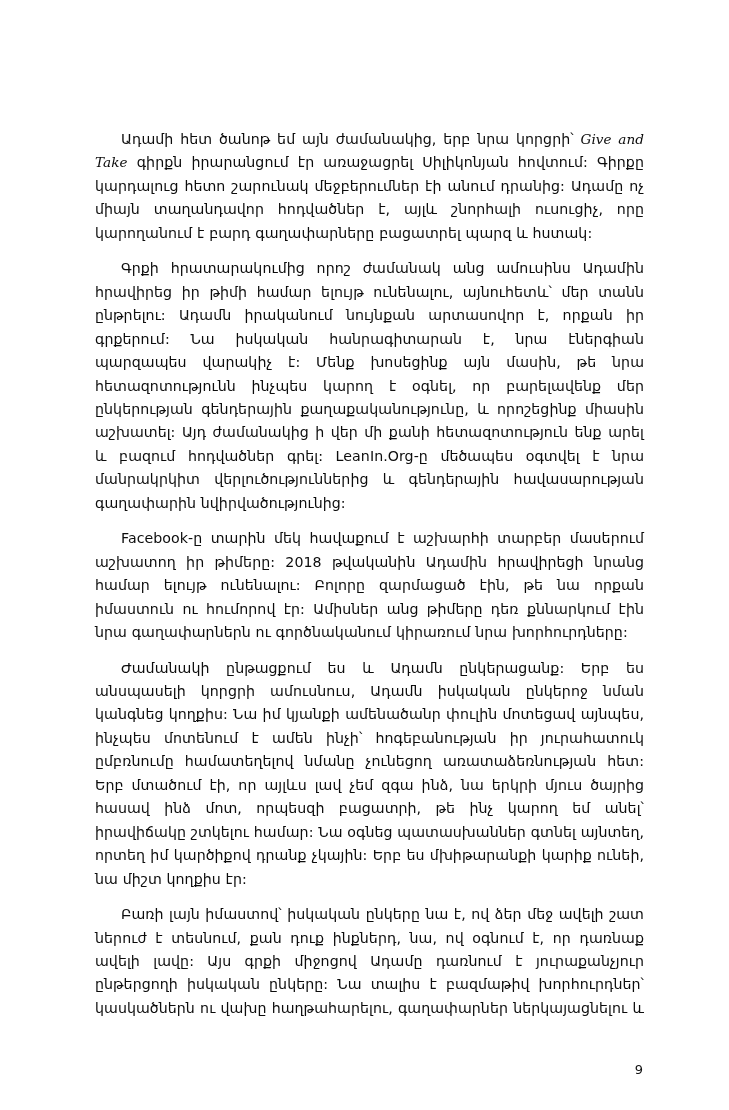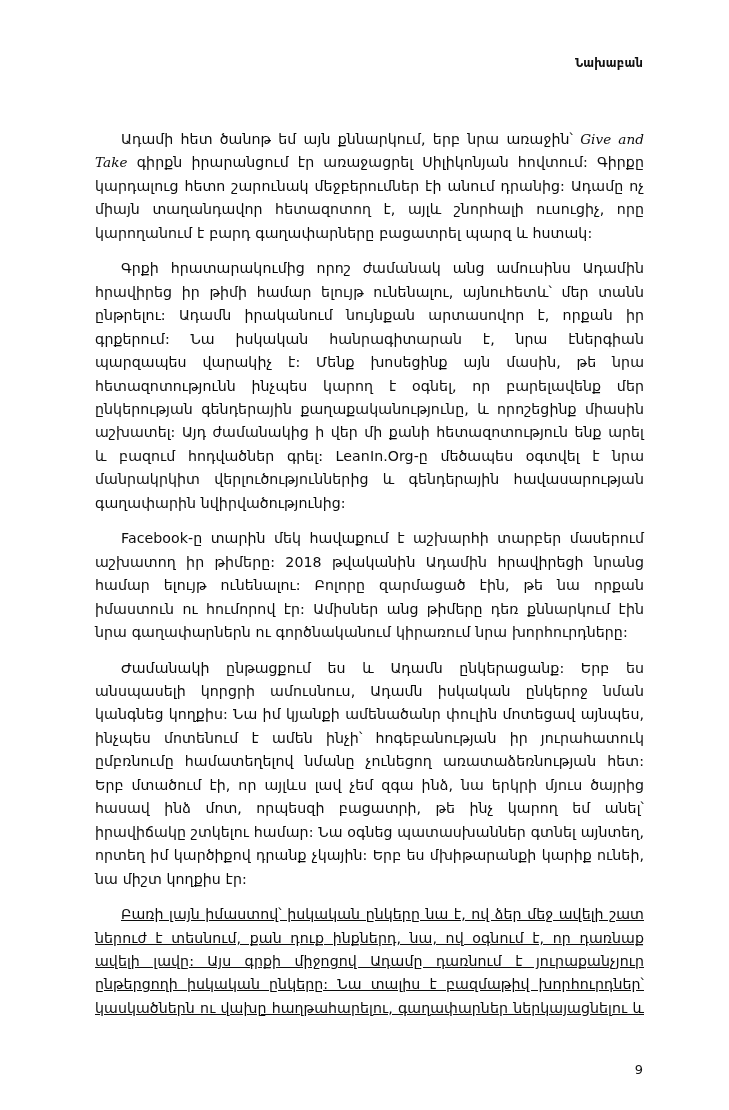--- a/index.html
+++ b/index.html
@@ -57,21 +57,20 @@
     -webkit-hyphens: manual;
   }
 
   .para + .para {
     margin-top: 12px;
   }
 
   
   .para.last {
     text-align-last: justify;
-    text-decoration: underline;
   }
 
   .title-italic {
     font-family: "DejaVu Serif", "Liberation Serif", serif;
     font-style: italic;
     font-size: 13.6px;
   }
 
   
   .folio {
@@ -84,24 +83,23 @@
     font-size: 13px;
     color: #111111;
     line-height: 1;
   }
 </style>
 </head>
 <body>
 
 <div class="page">
 
-  <div class="running-head">Նախաբան</div>
 
   <div class="text-block">
-    <p class="para"><span>Ադամի հետ ծանոթ եմ այն քննարկում, երբ նրա առաջին՝ </span><span class="title-italic">Give and Take</span><span> գիրքն իրարանցում էր առաջացրել Սիլիկոնյան հովտում: Գիրքը կարդալուց հետո շարունակ մեջբերումներ էի անում դրանից: Ադամը ոչ միայն տաղանդավոր հետազոտող է, այլև շնորհալի ուսուցիչ, որը կարողանում է բարդ գաղափարները բացատրել պարզ և հստակ:</span></p>
+    <p class="para"><span>Ադամի հետ ծանոթ եմ այն ժամանակից, երբ նրա կորցրի՝ </span><span class="title-italic">Give and Take</span><span> գիրքն իրարանցում էր առաջացրել Սիլիկոնյան հովտում: Գիրքը կարդալուց հետո շարունակ մեջբերումներ էի անում դրանից: Ադամը ոչ միայն տաղանդավոր հոդվածներ է, այլև շնորհալի ուսուցիչ, որը կարողանում է բարդ գաղափարները բացատրել պարզ և հստակ:</span></p>
     <p class="para"><span>Գրքի հրատարակումից որոշ ժամանակ անց ամուսինս Ադամին հրավիրեց իր թիմի համար ելույթ ունենալու, այնուհետև՝ մեր տանն ընթրելու: Ադամն իրականում նույնքան արտասովոր է, որքան իր գրքերում: Նա իսկական հանրագիտարան է, նրա էներգիան պարզապես վարակիչ է: Մենք խոսեցինք այն մասին, թե նրա հետազոտությունն ինչպես կարող է օգնել, որ բարելավենք մեր ընկերության գենդերային քաղաքականությունը, և որոշեցինք միասին աշխատել: Այդ ժամանակից ի վեր մի քանի հետազոտություն ենք արել և բազում հոդվածներ գրել: LeanIn.Org-ը մեծապես օգտվել է նրա մանրակրկիտ վերլուծություններից և գենդերային հավասարության գաղափարին նվիրվածությունից:</span></p>
     <p class="para"><span>Facebook-ը տարին մեկ հավաքում է աշխարհի տարբեր մասերում աշխատող իր թիմերը: 2018 թվականին Ադամին հրավիրեցի նրանց համար ելույթ ունենալու: Բոլորը զարմացած էին, թե նա որքան իմաստուն ու հումորով էր: Ամիսներ անց թիմերը դեռ քննարկում էին նրա գաղափարներն ու գործնականում կիրառում նրա խորհուրդները:</span></p>
     <p class="para"><span>Ժամանակի ընթացքում ես և Ադամն ընկերացանք: Երբ ես անսպասելի կորցրի ամուսնուս, Ադամն իսկական ընկերոջ նման կանգնեց կողքիս: Նա իմ կյանքի ամենածանր փուլին մոտեցավ այնպես, ինչպես մոտենում է ամեն ինչի՝ հոգեբանության իր յուրահատուկ ըմբռնումը համատեղելով նմանը չունեցող առատաձեռնության հետ: Երբ մտածում էի, որ այլևս լավ չեմ զգա ինձ, նա երկրի մյուս ծայրից հասավ ինձ մոտ, որպեսզի բացատրի, թե ինչ կարող եմ անել՝ իրավիճակը շտկելու համար: Նա օգնեց պատասխաններ գտնել այնտեղ, որտեղ իմ կարծիքով դրանք չկային: Երբ ես մխիթարանքի կարիք ունեի, նա միշտ կողքիս էր:</span></p>
     <p class="para last"><span>Բառի լայն իմաստով՝ իսկական ընկերը նա է, ով ձեր մեջ ավելի շատ ներուժ է տեսնում, քան դուք ինքներդ, նա, ով օգնում է, որ դառնաք ավելի լավը: Այս գրքի միջոցով Ադամը դառնում է յուրաքանչյուր ընթերցողի իսկական ընկերը: Նա տալիս է բազմաթիվ խորհուրդներ՝ կասկածներն ու վախը հաղթահարելու, գաղափարներ ներկայացնելու և</span></p>
   </div>
 
   <div class="folio">9</div>
 
 </div>
 

